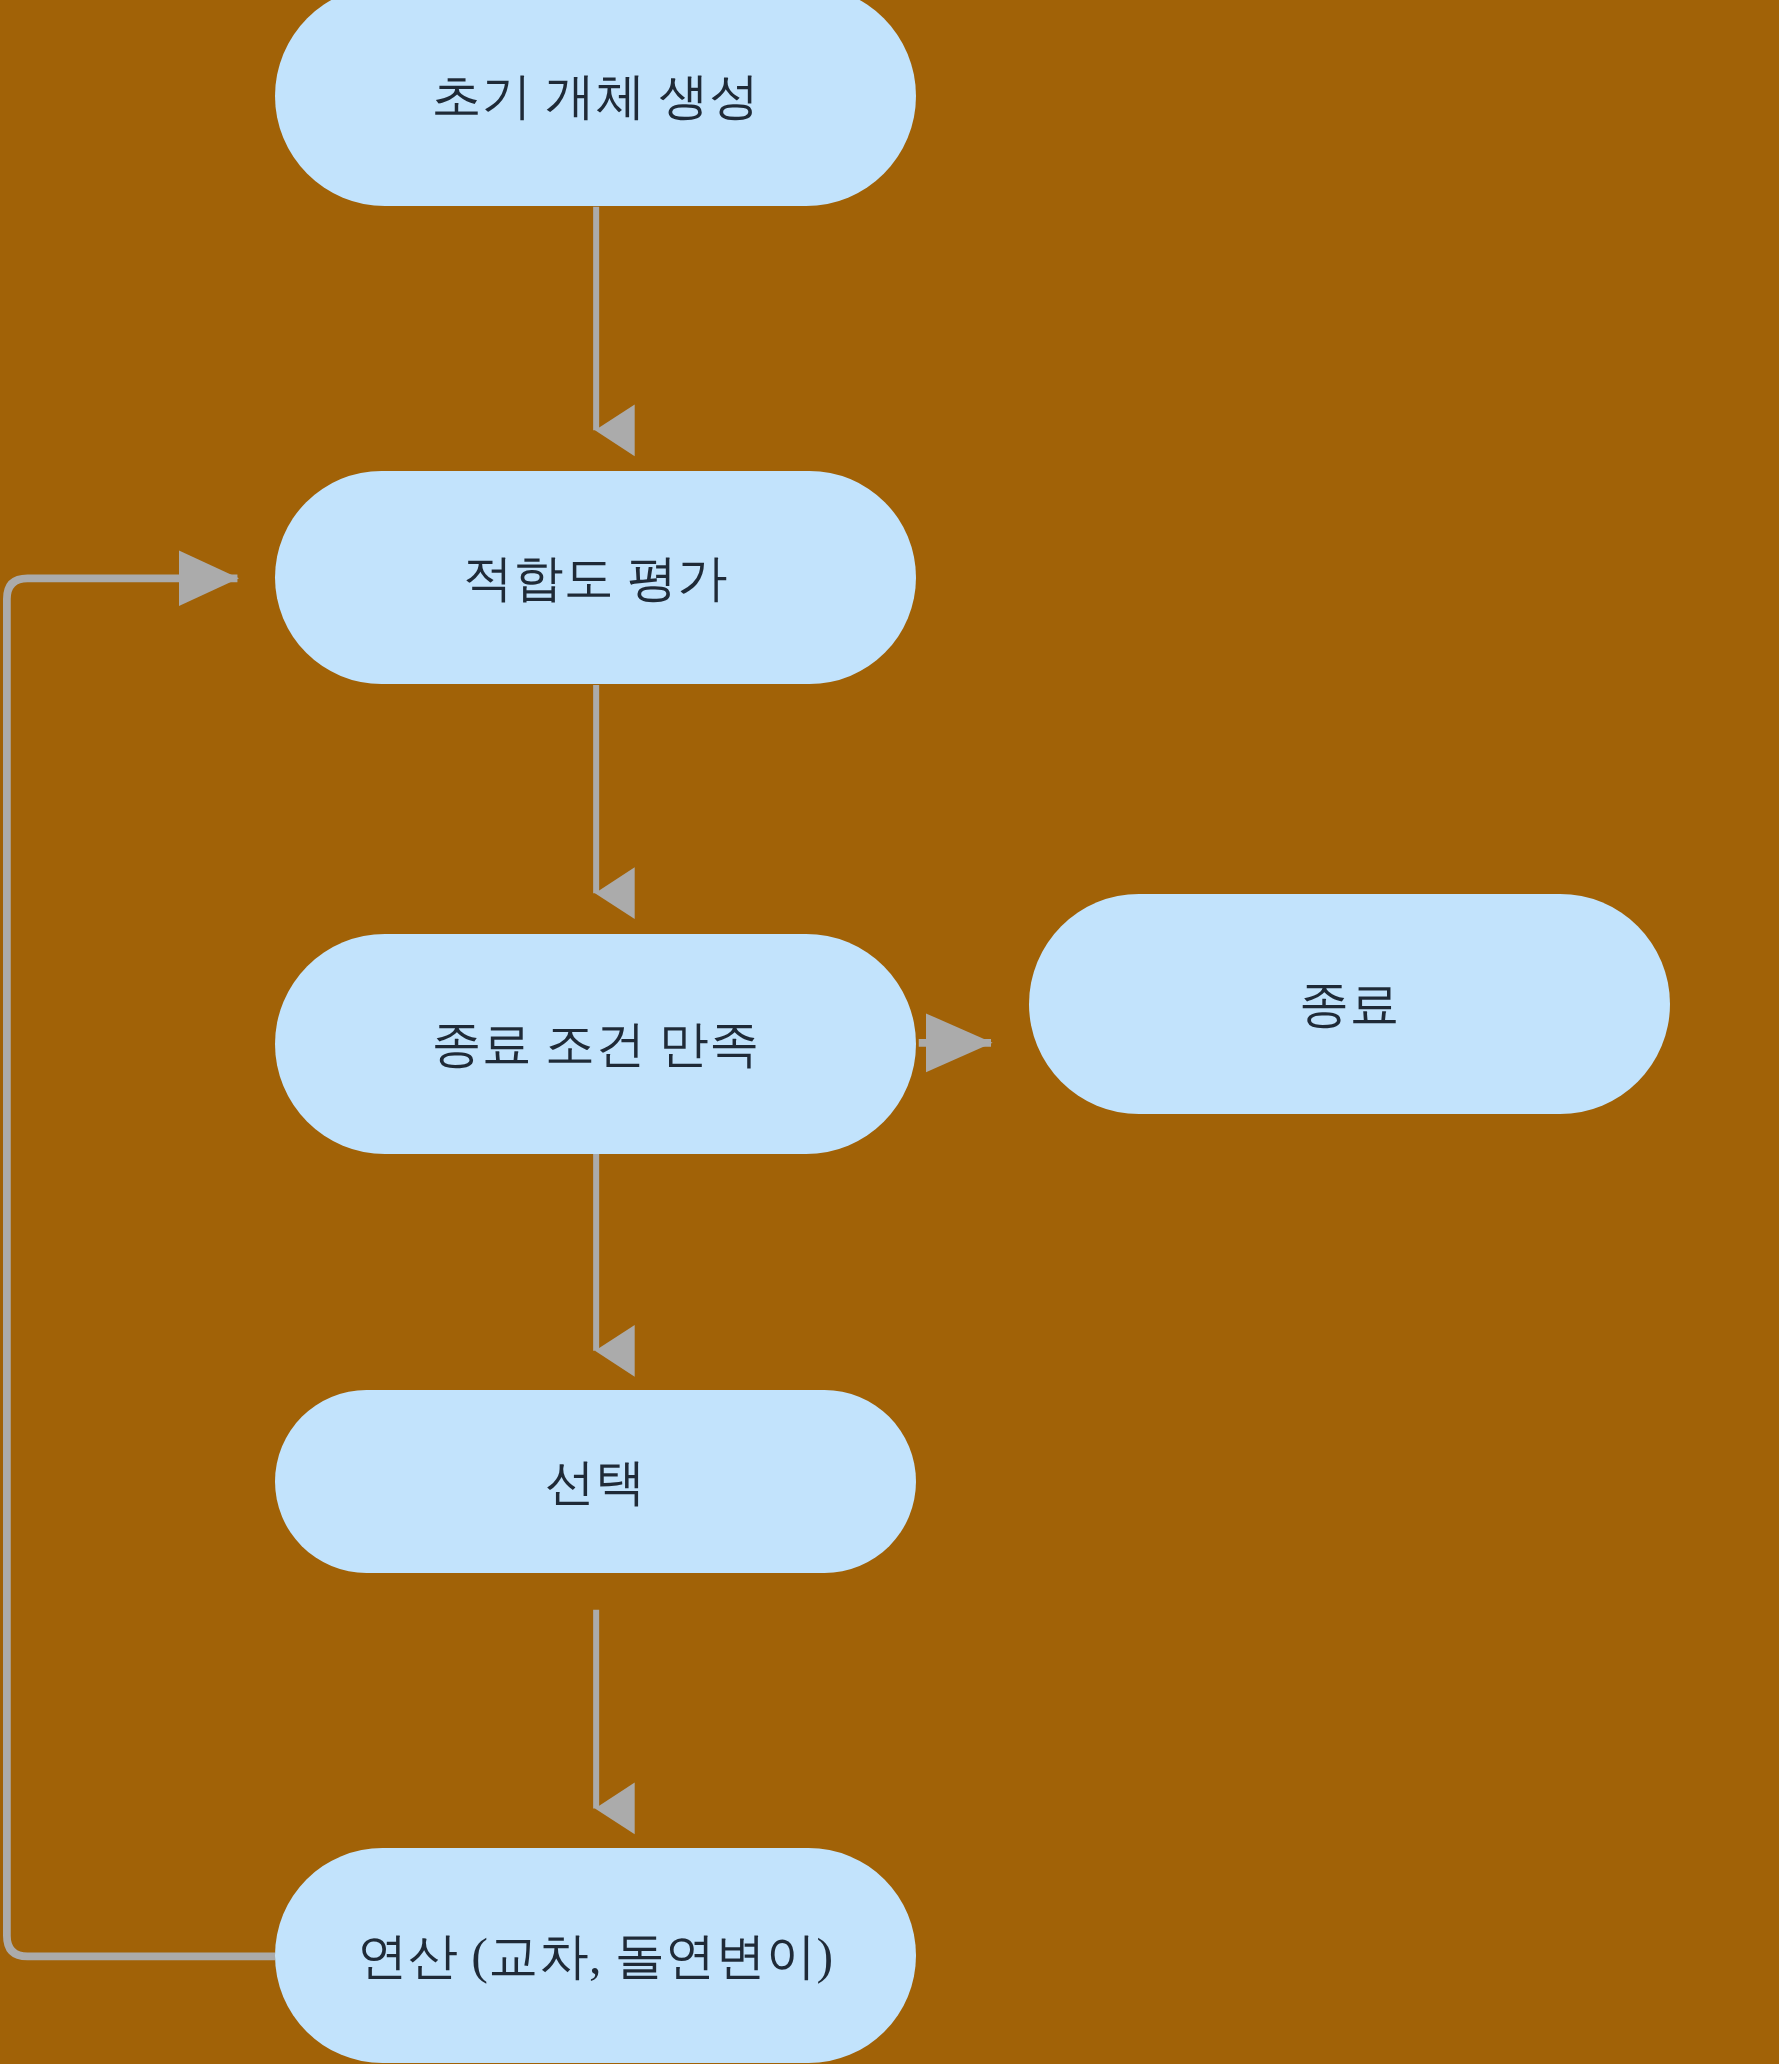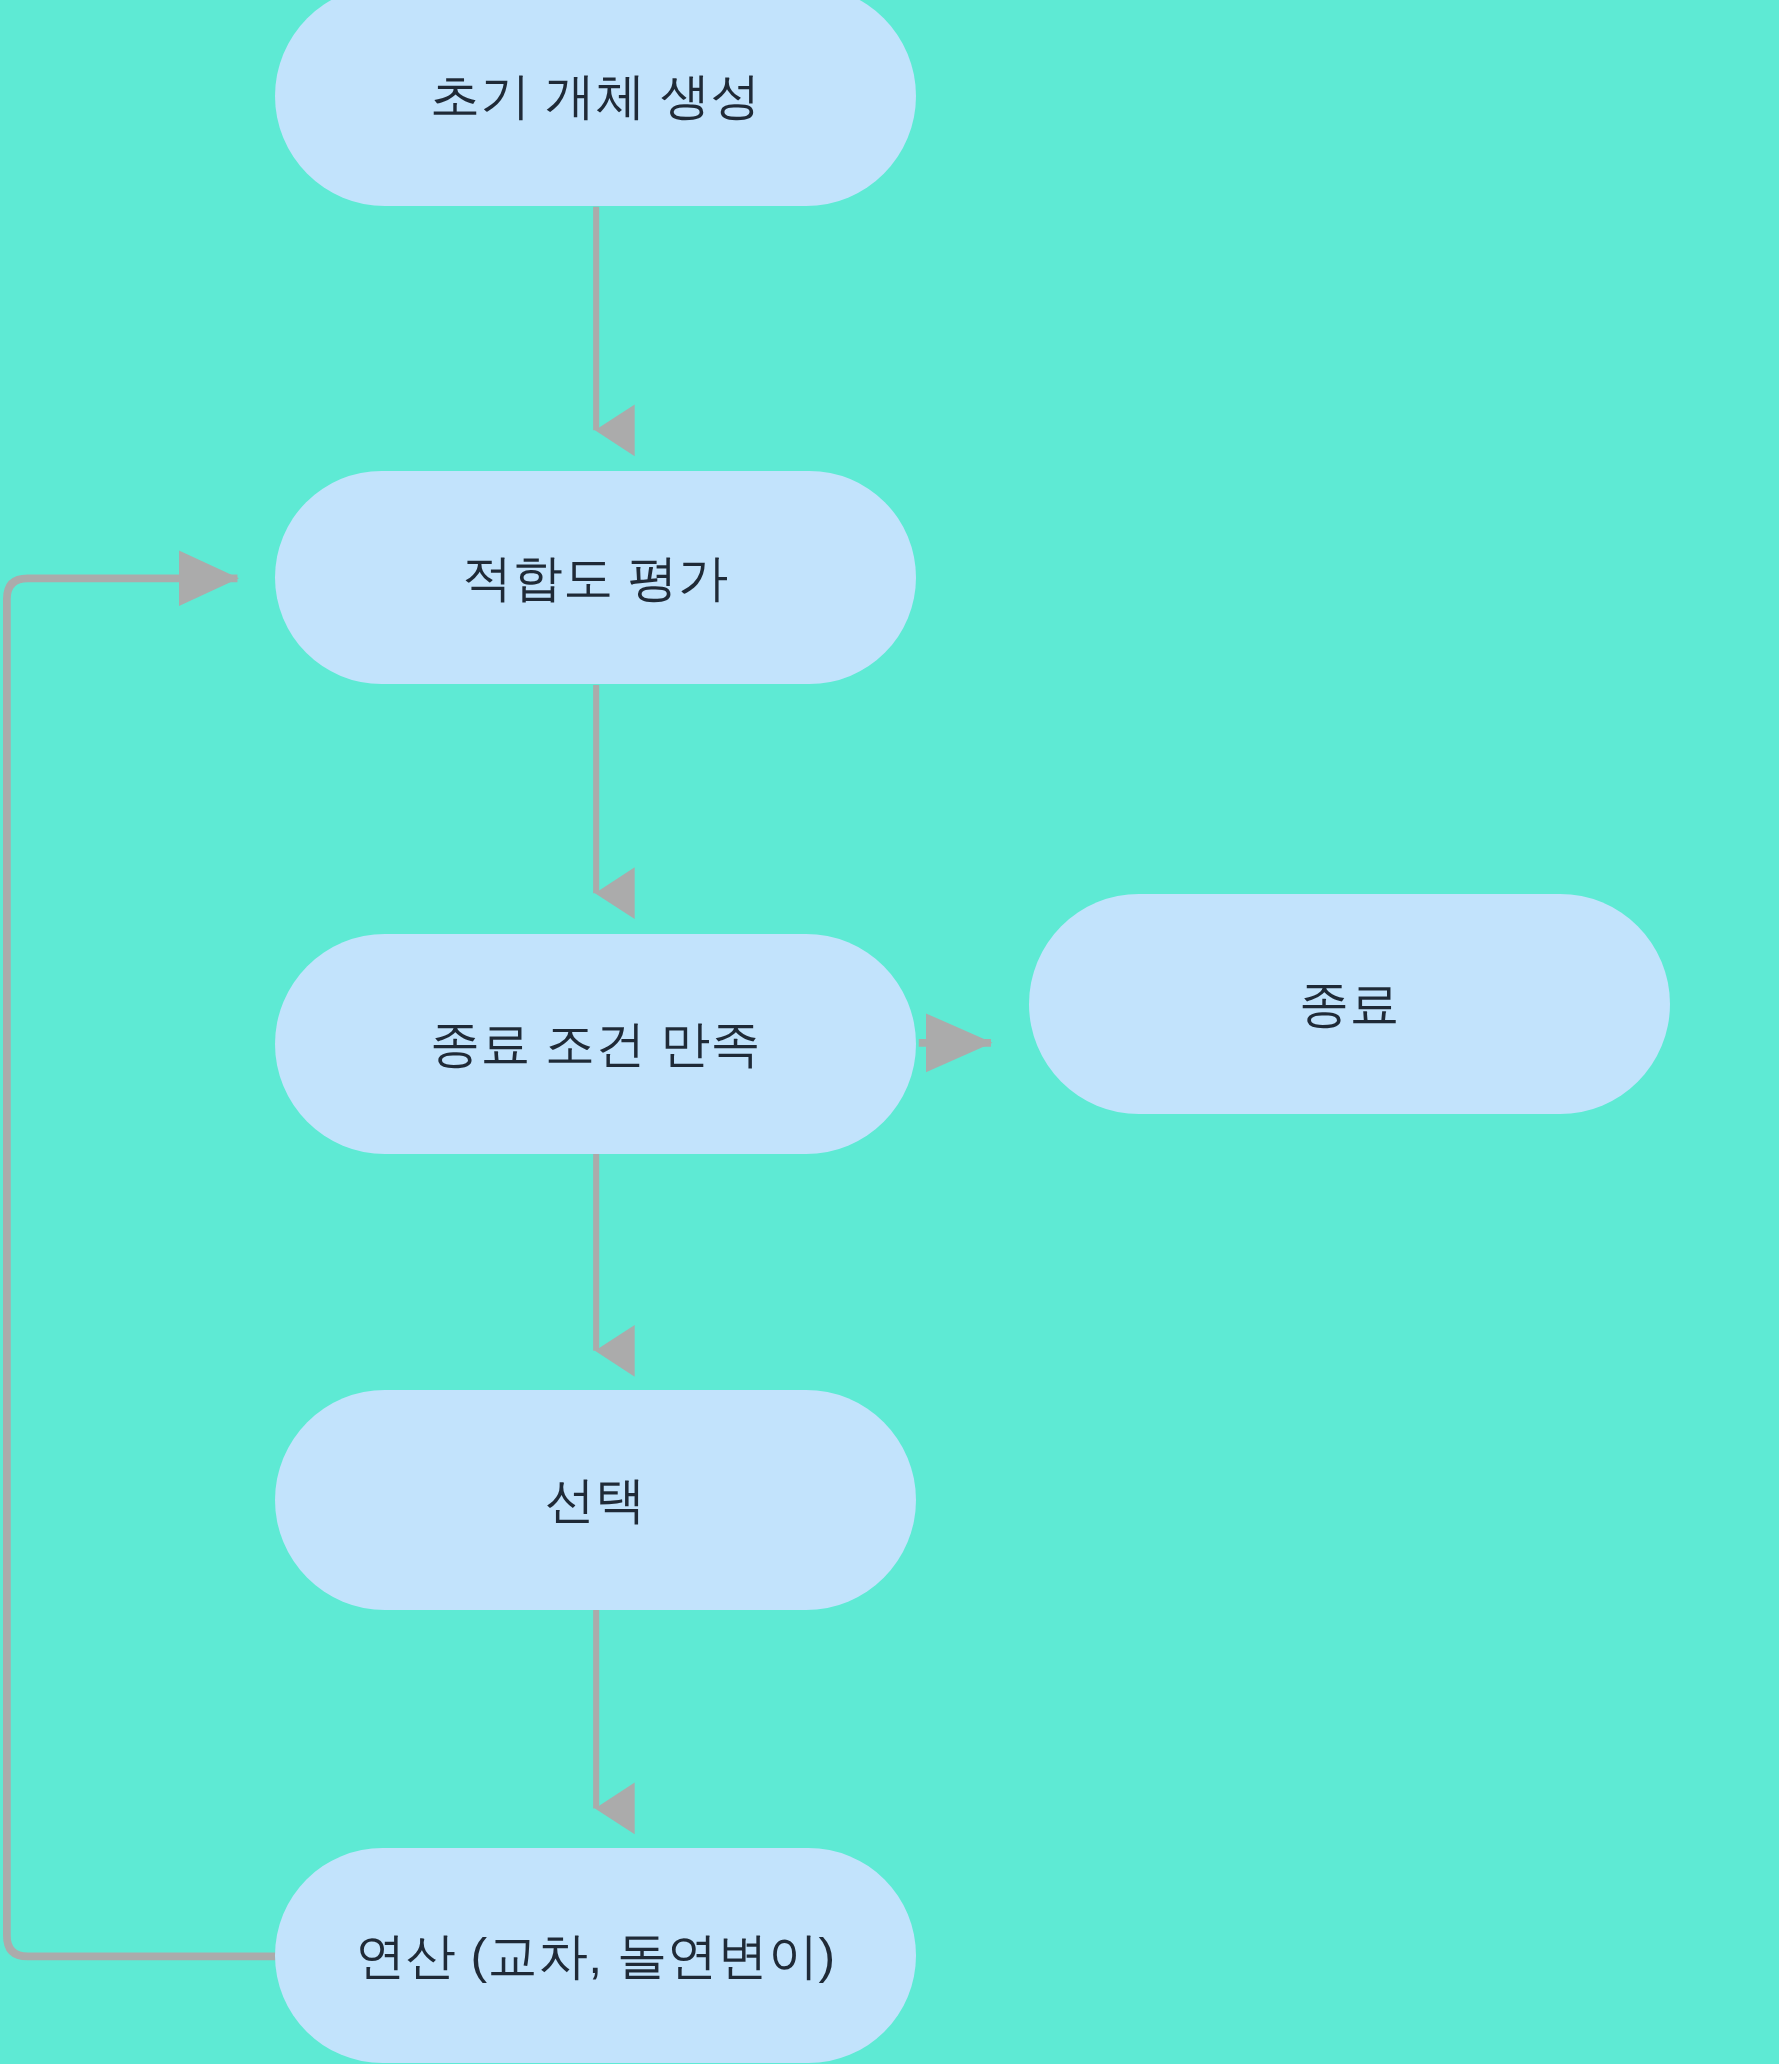--- a/index.html
+++ b/index.html
@@ -10,21 +10,22 @@
   body {
     width: 1779px;
     height: 2065px;
     overflow: hidden;
     font-family: "Liberation Sans", "DejaVu Sans", sans-serif;
   }
   #canvas {
     position: relative;
     width: 1779px;
     height: 2065px;
-    background: #5eead4;
+    background: #a16207;
+    font-family: Liberation Serif, serif;
   }
   .edge-layer {
     position: absolute;
     left: 0;
     top: 0;
     width: 1779px;
     height: 2065px;
   }
   .node {
     position: absolute;
@@ -87,21 +88,21 @@
   </div>
 
   <div class="node" style="left:275px; top:471px; width:641px; height:213px;">
     <span class="node-label">적합도 평가</span>
   </div>
 
   <div class="node" style="left:1029px; top:894px; width:641px; height:220px;">
     <span class="node-label">종료</span>
   </div>
 
-  <div class="node" style="left:275px; top:1390px; width:641px; height:220px;">
+  <div class="node" style="left:275px; top:1390px; width:641px; height:183px;">
     <span class="node-label">선택</span>
   </div>
 
   <div class="node" style="left:275px; top:1848px; width:641px; height:215px;">
     <span class="node-label">연산 (교차, 돌연변이)</span>
   </div>
 
 </div>
 
 

